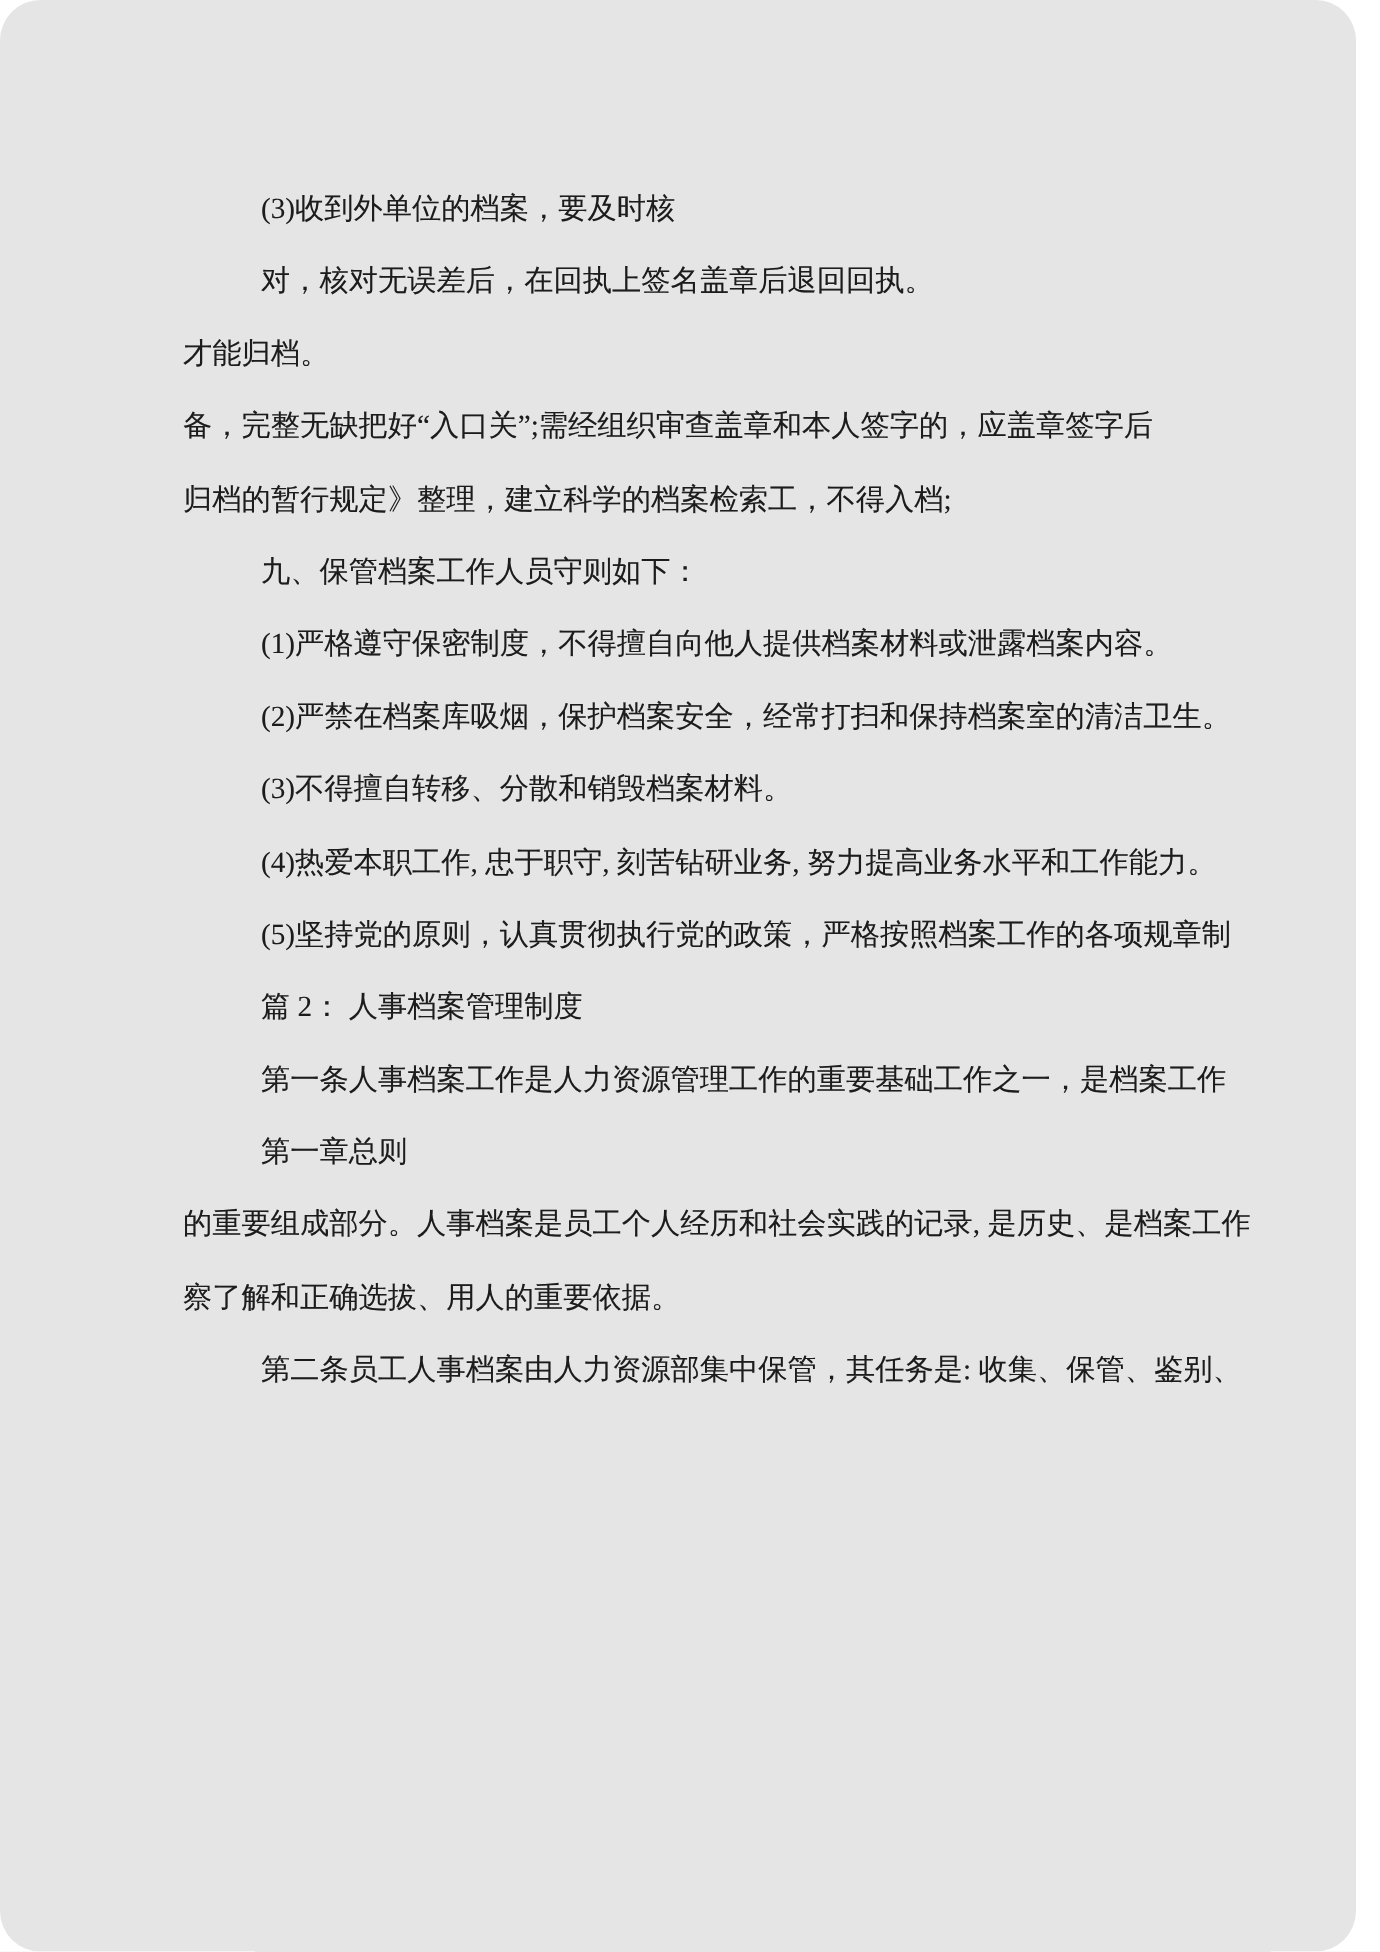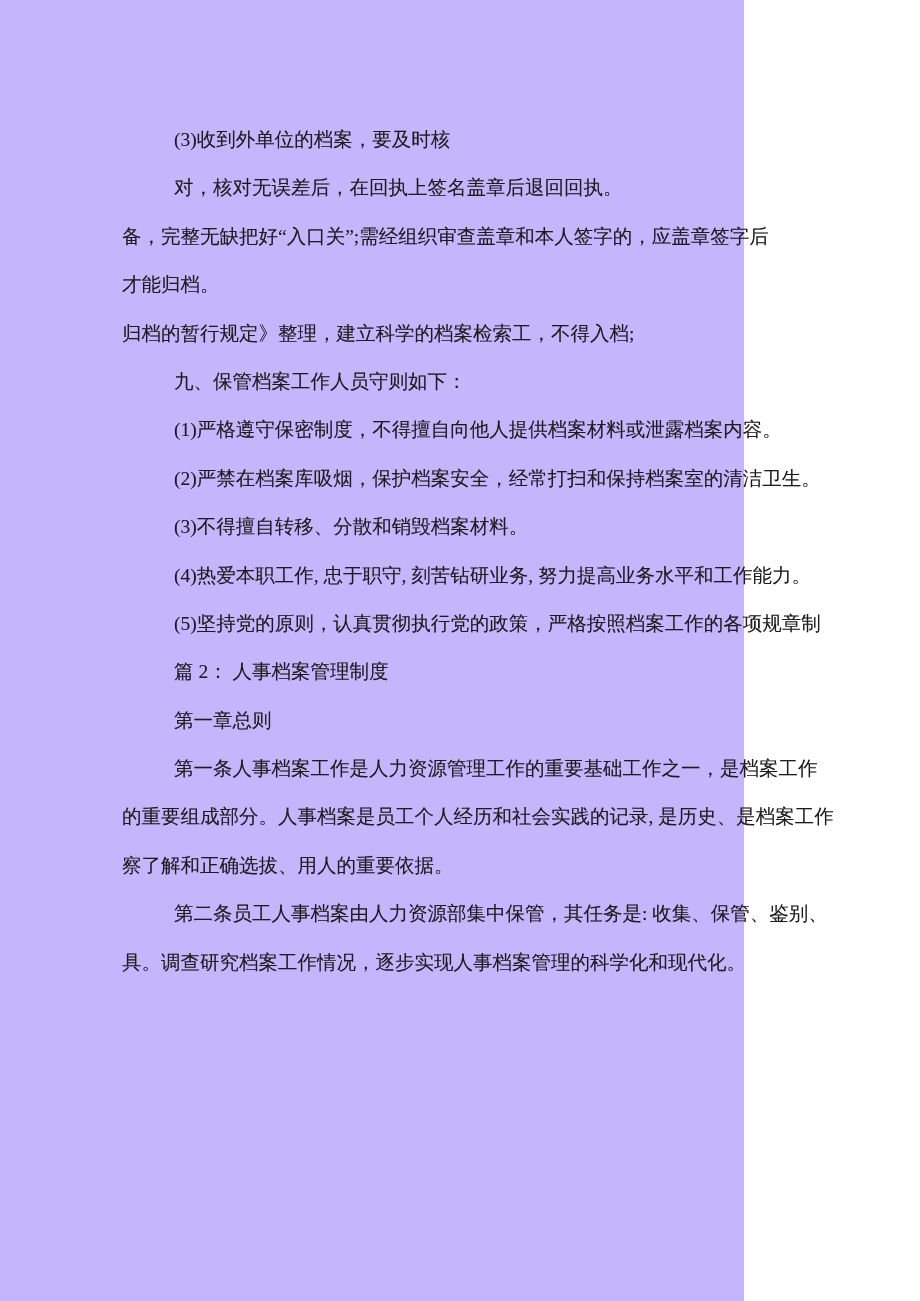--- a/index.html
+++ b/index.html
@@ -7,23 +7,24 @@
     padding: 0;
     background: #ffffff;
   }
   body {
     width: 920px;
     height: 1301px;
     overflow: hidden;
   }
   .page {
     position: relative;
-    width: 744px;
+    width: 904px;
     height: 1301px;
-    background: #c4b5fd;
+    background: #e5e5e5;
+    border-radius: 27px;
   }
   .textblock {
     position: absolute;
     left: 122px;
     top: 116px;
     width: 712px;
     font-family: "Liberation Serif", "DejaVu Serif", serif;
     font-size: 19.5px;
     color: #1c1c1c;
     text-shadow: 0 0 0.4px rgba(40,40,40,0.35);
@@ -38,30 +39,29 @@
     padding-left: 52px;
   }
 </style>
 </head>
 <body>
 
 <div class="page">
   <div class="textblock">
     <div class="line indent">(3)收到外单位的档案，要及时核</div>
     <div class="line indent">对，核对无误差后，在回执上签名盖章后退回回执。</div>
+    <div class="line">才能归档。</div>
     <div class="line">备，完整无缺把好“入口关”;需经组织审查盖章和本人签字的，应盖章签字后</div>
-    <div class="line">才能归档。</div>
     <div class="line">归档的暂行规定》整理，建立科学的档案检索工，不得入档;</div>
     <div class="line indent">九、保管档案工作人员守则如下：</div>
     <div class="line indent">(1)严格遵守保密制度，不得擅自向他人提供档案材料或泄露档案内容。</div>
     <div class="line indent">(2)严禁在档案库吸烟，保护档案安全，经常打扫和保持档案室的清洁卫生。</div>
     <div class="line indent">(3)不得擅自转移、分散和销毁档案材料。</div>
     <div class="line indent">(4)热爱本职工作, 忠于职守, 刻苦钻研业务, 努力提高业务水平和工作能力。</div>
     <div class="line indent">(5)坚持党的原则，认真贯彻执行党的政策，严格按照档案工作的各项规章制</div>
     <div class="line indent">篇 2： 人事档案管理制度</div>
+    <div class="line indent">第一条人事档案工作是人力资源管理工作的重要基础工作之一，是档案工作</div>
     <div class="line indent">第一章总则</div>
-    <div class="line indent">第一条人事档案工作是人力资源管理工作的重要基础工作之一，是档案工作</div>
     <div class="line">的重要组成部分。人事档案是员工个人经历和社会实践的记录, 是历史、是档案工作</div>
     <div class="line">察了解和正确选拔、用人的重要依据。</div>
     <div class="line indent">第二条员工人事档案由人力资源部集中保管，其任务是: 收集、保管、鉴别、</div>
-    <div class="line">具。调查研究档案工作情况，逐步实现人事档案管理的科学化和现代化。</div>
   </div>
 </div>
 
 </body></html>

